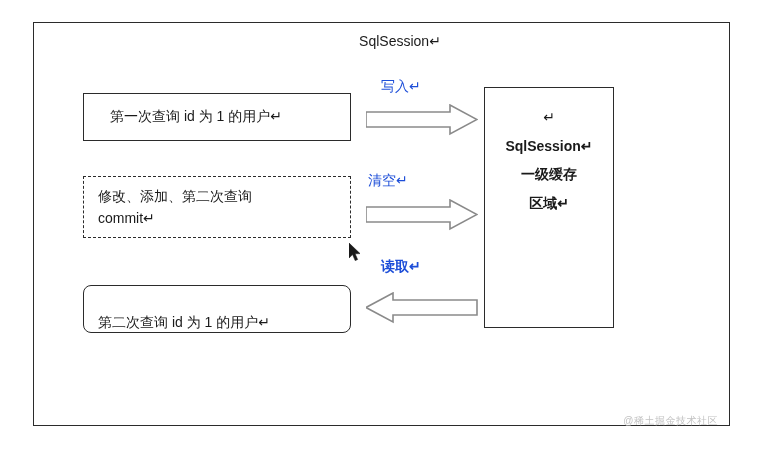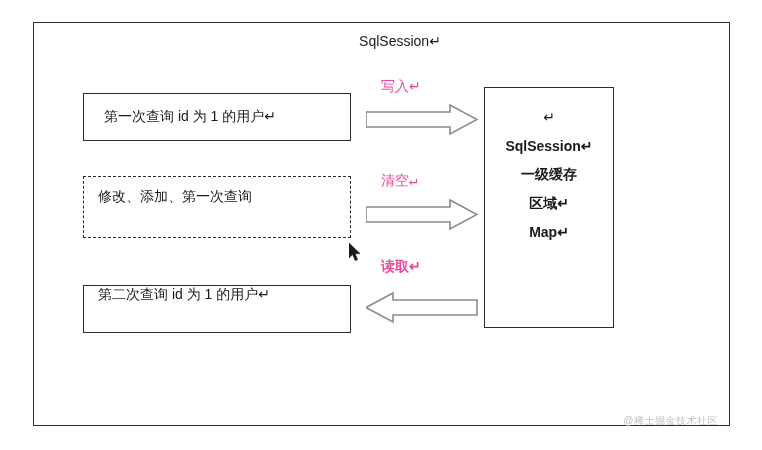--- a/index.html
+++ b/index.html
@@ -45,64 +45,65 @@
     font-size: 14px;
     color: #1a1a1a;
   }
   .box-query1 {
     left: 83px;
     top: 93px;
     width: 268px;
     height: 48px;
     display: flex;
     align-items: center;
-    padding-left: 20px;
+    padding-left: 26px;
   }
   .box-commit {
     left: 83px;
     top: 176px;
     width: 268px;
     height: 62px;
     border: 1px dashed #2b2b2b;
     padding: 9px 0 0 14px;
     line-height: 1.55;
   }
   .box-query2 {
     left: 83px;
     top: 285px;
     width: 268px;
     height: 48px;
     display: flex;
-    align-items: flex-start;
+    align-items: flex-end;
     padding-left: 14px;
+    border-radius: 8px;
   }
   .box-cache {
     left: 484px;
     top: 87px;
     width: 130px;
     height: 241px;
     text-align: center;
     padding-top: 15px;
     line-height: 2.05;
   }
   .cache-line {
     font-size: 14px;
     color: #1a1a1a;
   }
   .cache-line.bold {
     font-weight: bold;
   }
   .arrow-label {
     position: absolute;
     font-size: 14px;
-    color: #ec4899;
+    color: #1d4ed8;
     white-space: nowrap;
   }
   .lbl-write { left: 381px; top: 78px; }
-  .lbl-clear { left: 381px; top: 172px; font-family: Liberation Mono, monospace; }
+  .lbl-clear { left: 368px; top: 172px; }
   .lbl-read  { left: 381px; top: 258px; font-weight: bold; }
   .arrow {
     position: absolute;
   }
   .cursor {
     position: absolute;
     left: 349px;
     top: 243px;
     width: 14px;
     height: 20px;
@@ -124,33 +125,33 @@
 
   <div class="outer-frame"></div>
 
   <div class="title-label">SqlSession↵</div>
 
   <div class="box box-query1">
     <span>第一次查询 id 为 1 的用户↵</span>
   </div>
 
   <div class="box box-commit">
-    <div>修改、添加、第一次查询</div>
+    <div>修改、添加、第二次查询</div>
+    <div>commit↵</div>
   </div>
 
   <div class="box box-query2">
     <span>第二次查询 id 为 1 的用户↵</span>
   </div>
 
   <div class="box box-cache">
     <div class="cache-line">↵</div>
     <div class="cache-line bold">SqlSession↵</div>
     <div class="cache-line bold">一级缓存</div>
     <div class="cache-line bold">区域↵</div>
-    <div class="cache-line bold">Map↵</div>
   </div>
 
   <div class="arrow-label lbl-write">写入↵</div>
   <div class="arrow-label lbl-clear">清空↵</div>
   <div class="arrow-label lbl-read">读取↵</div>
 
   <svg class="arrow" style="left:366px; top:104px;" width="112" height="32" viewBox="0 0 112 32">
     <polygon points="0,8 84,8 84,1 111,15.5 84,30 84,23 0,23" fill="#ffffff" stroke="#8a8a8a" stroke-width="1.6" stroke-linejoin="miter"></polygon>
   </svg>
 

